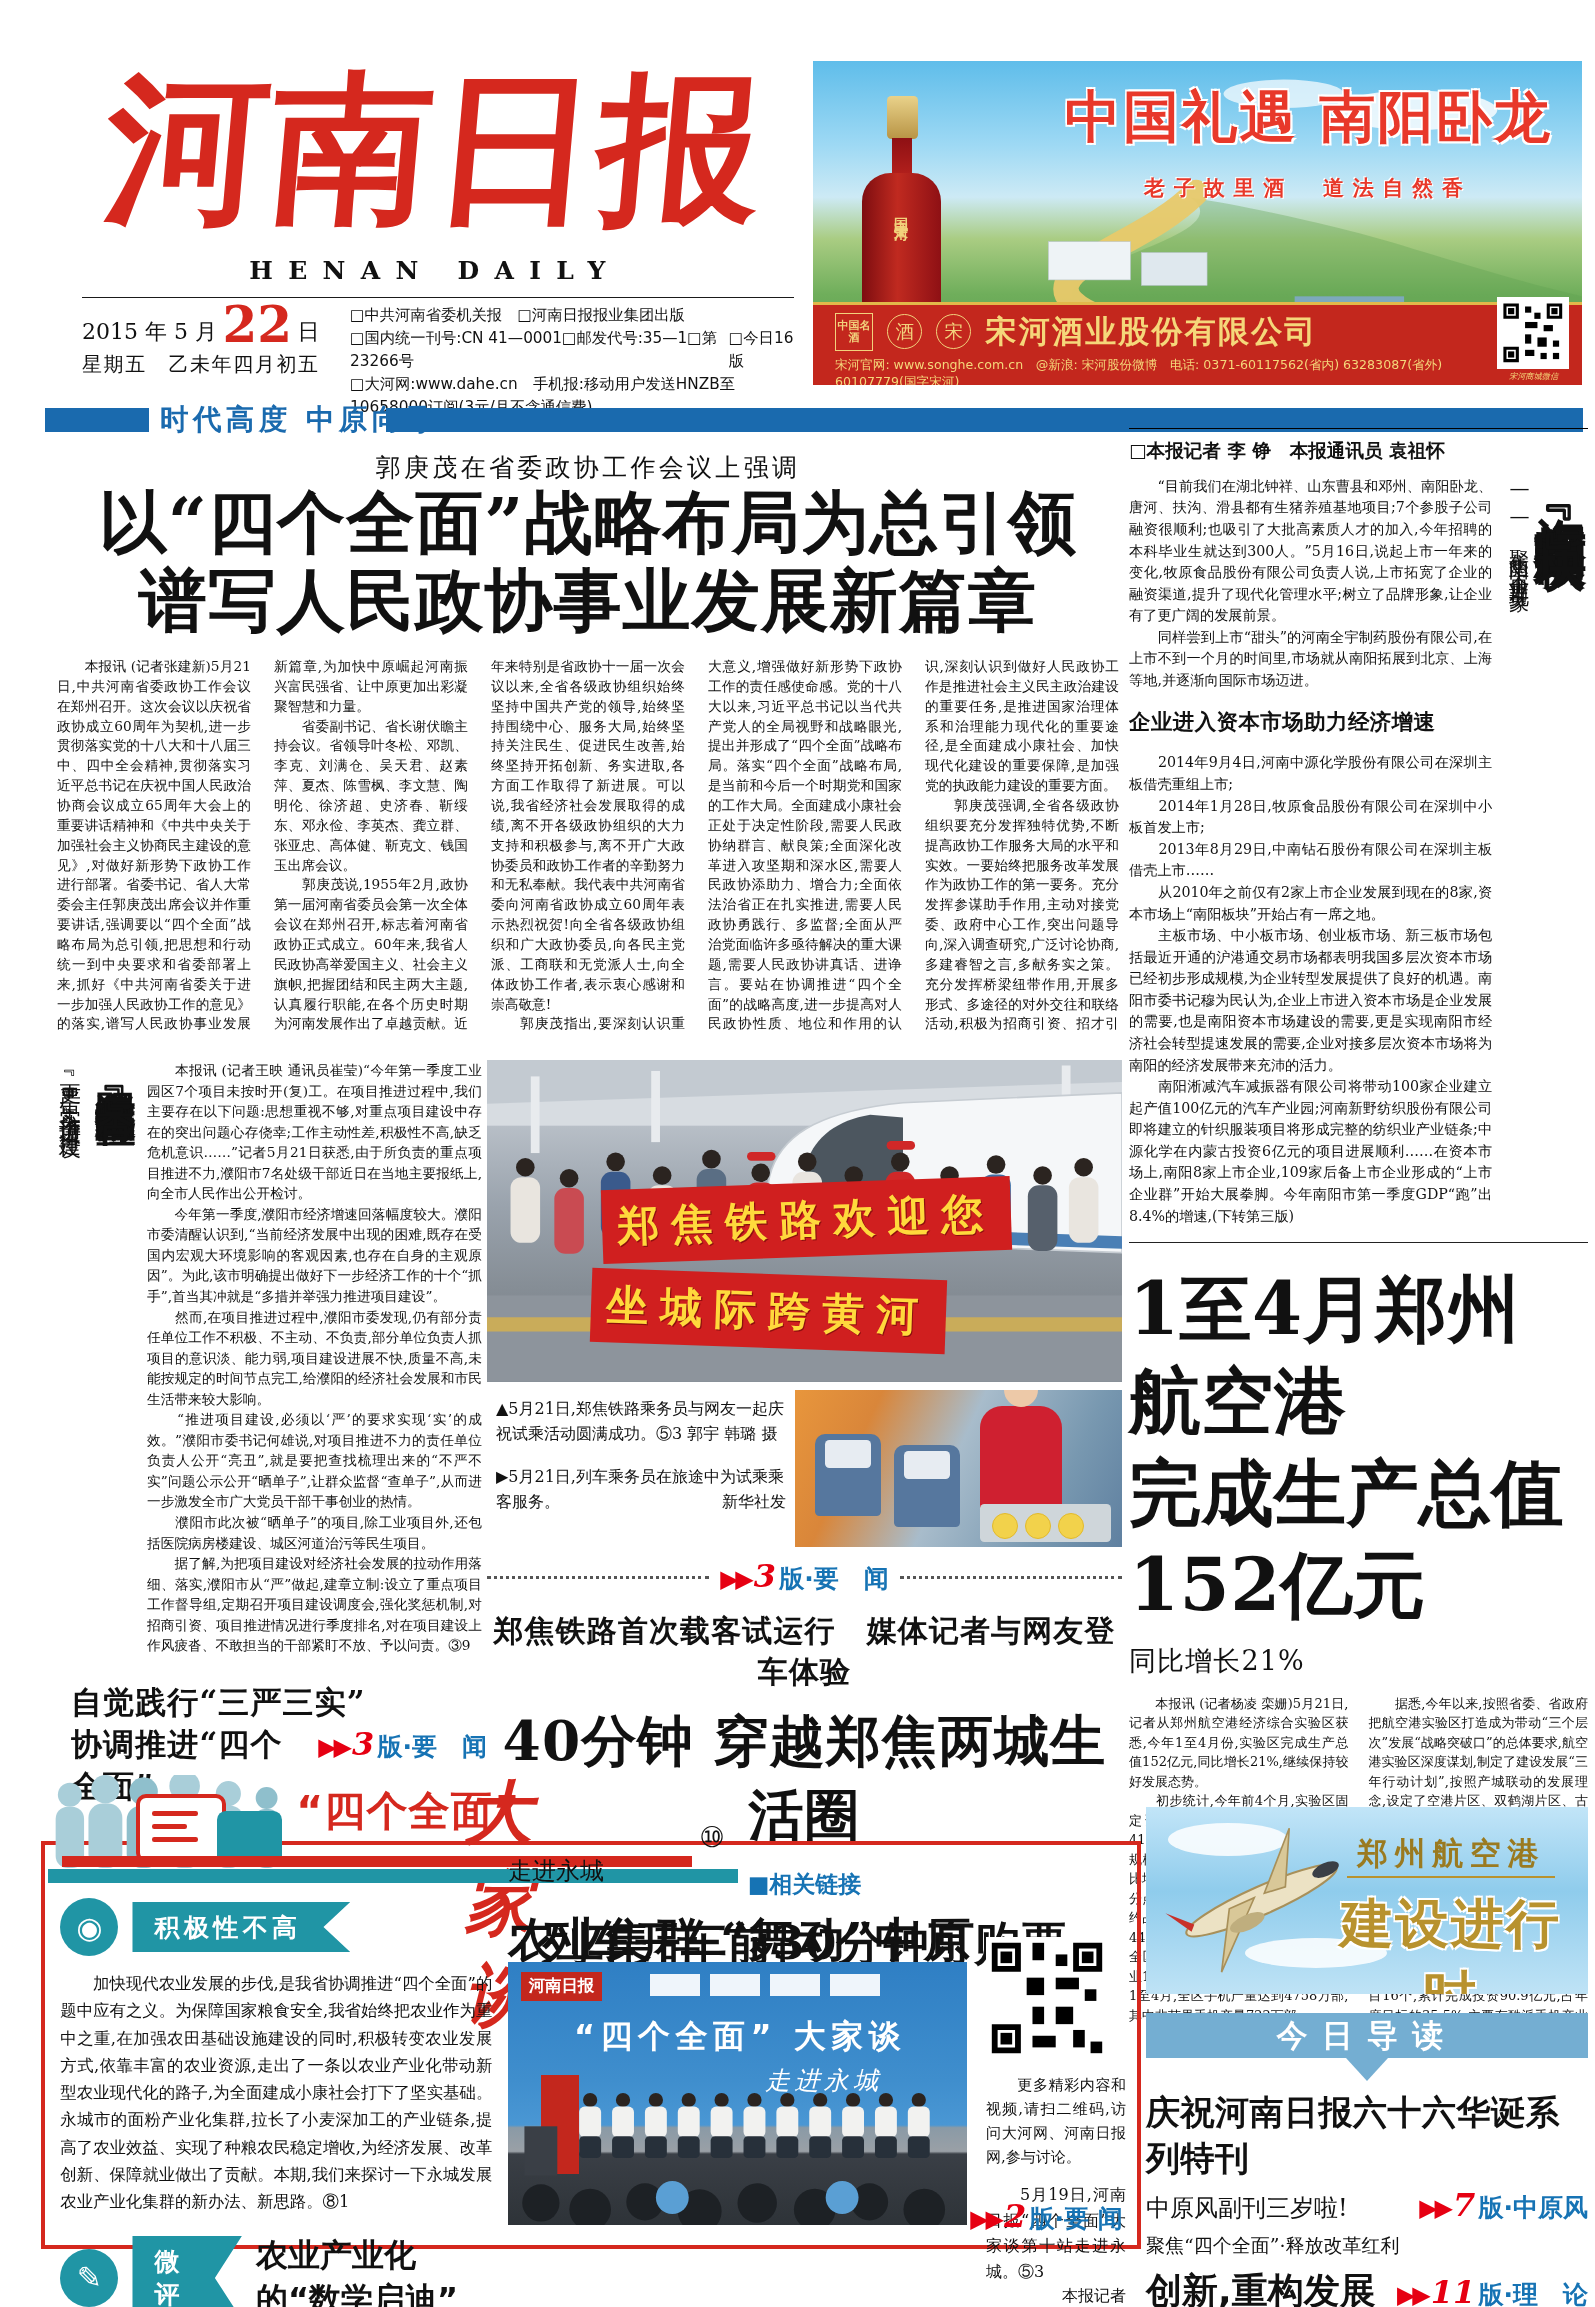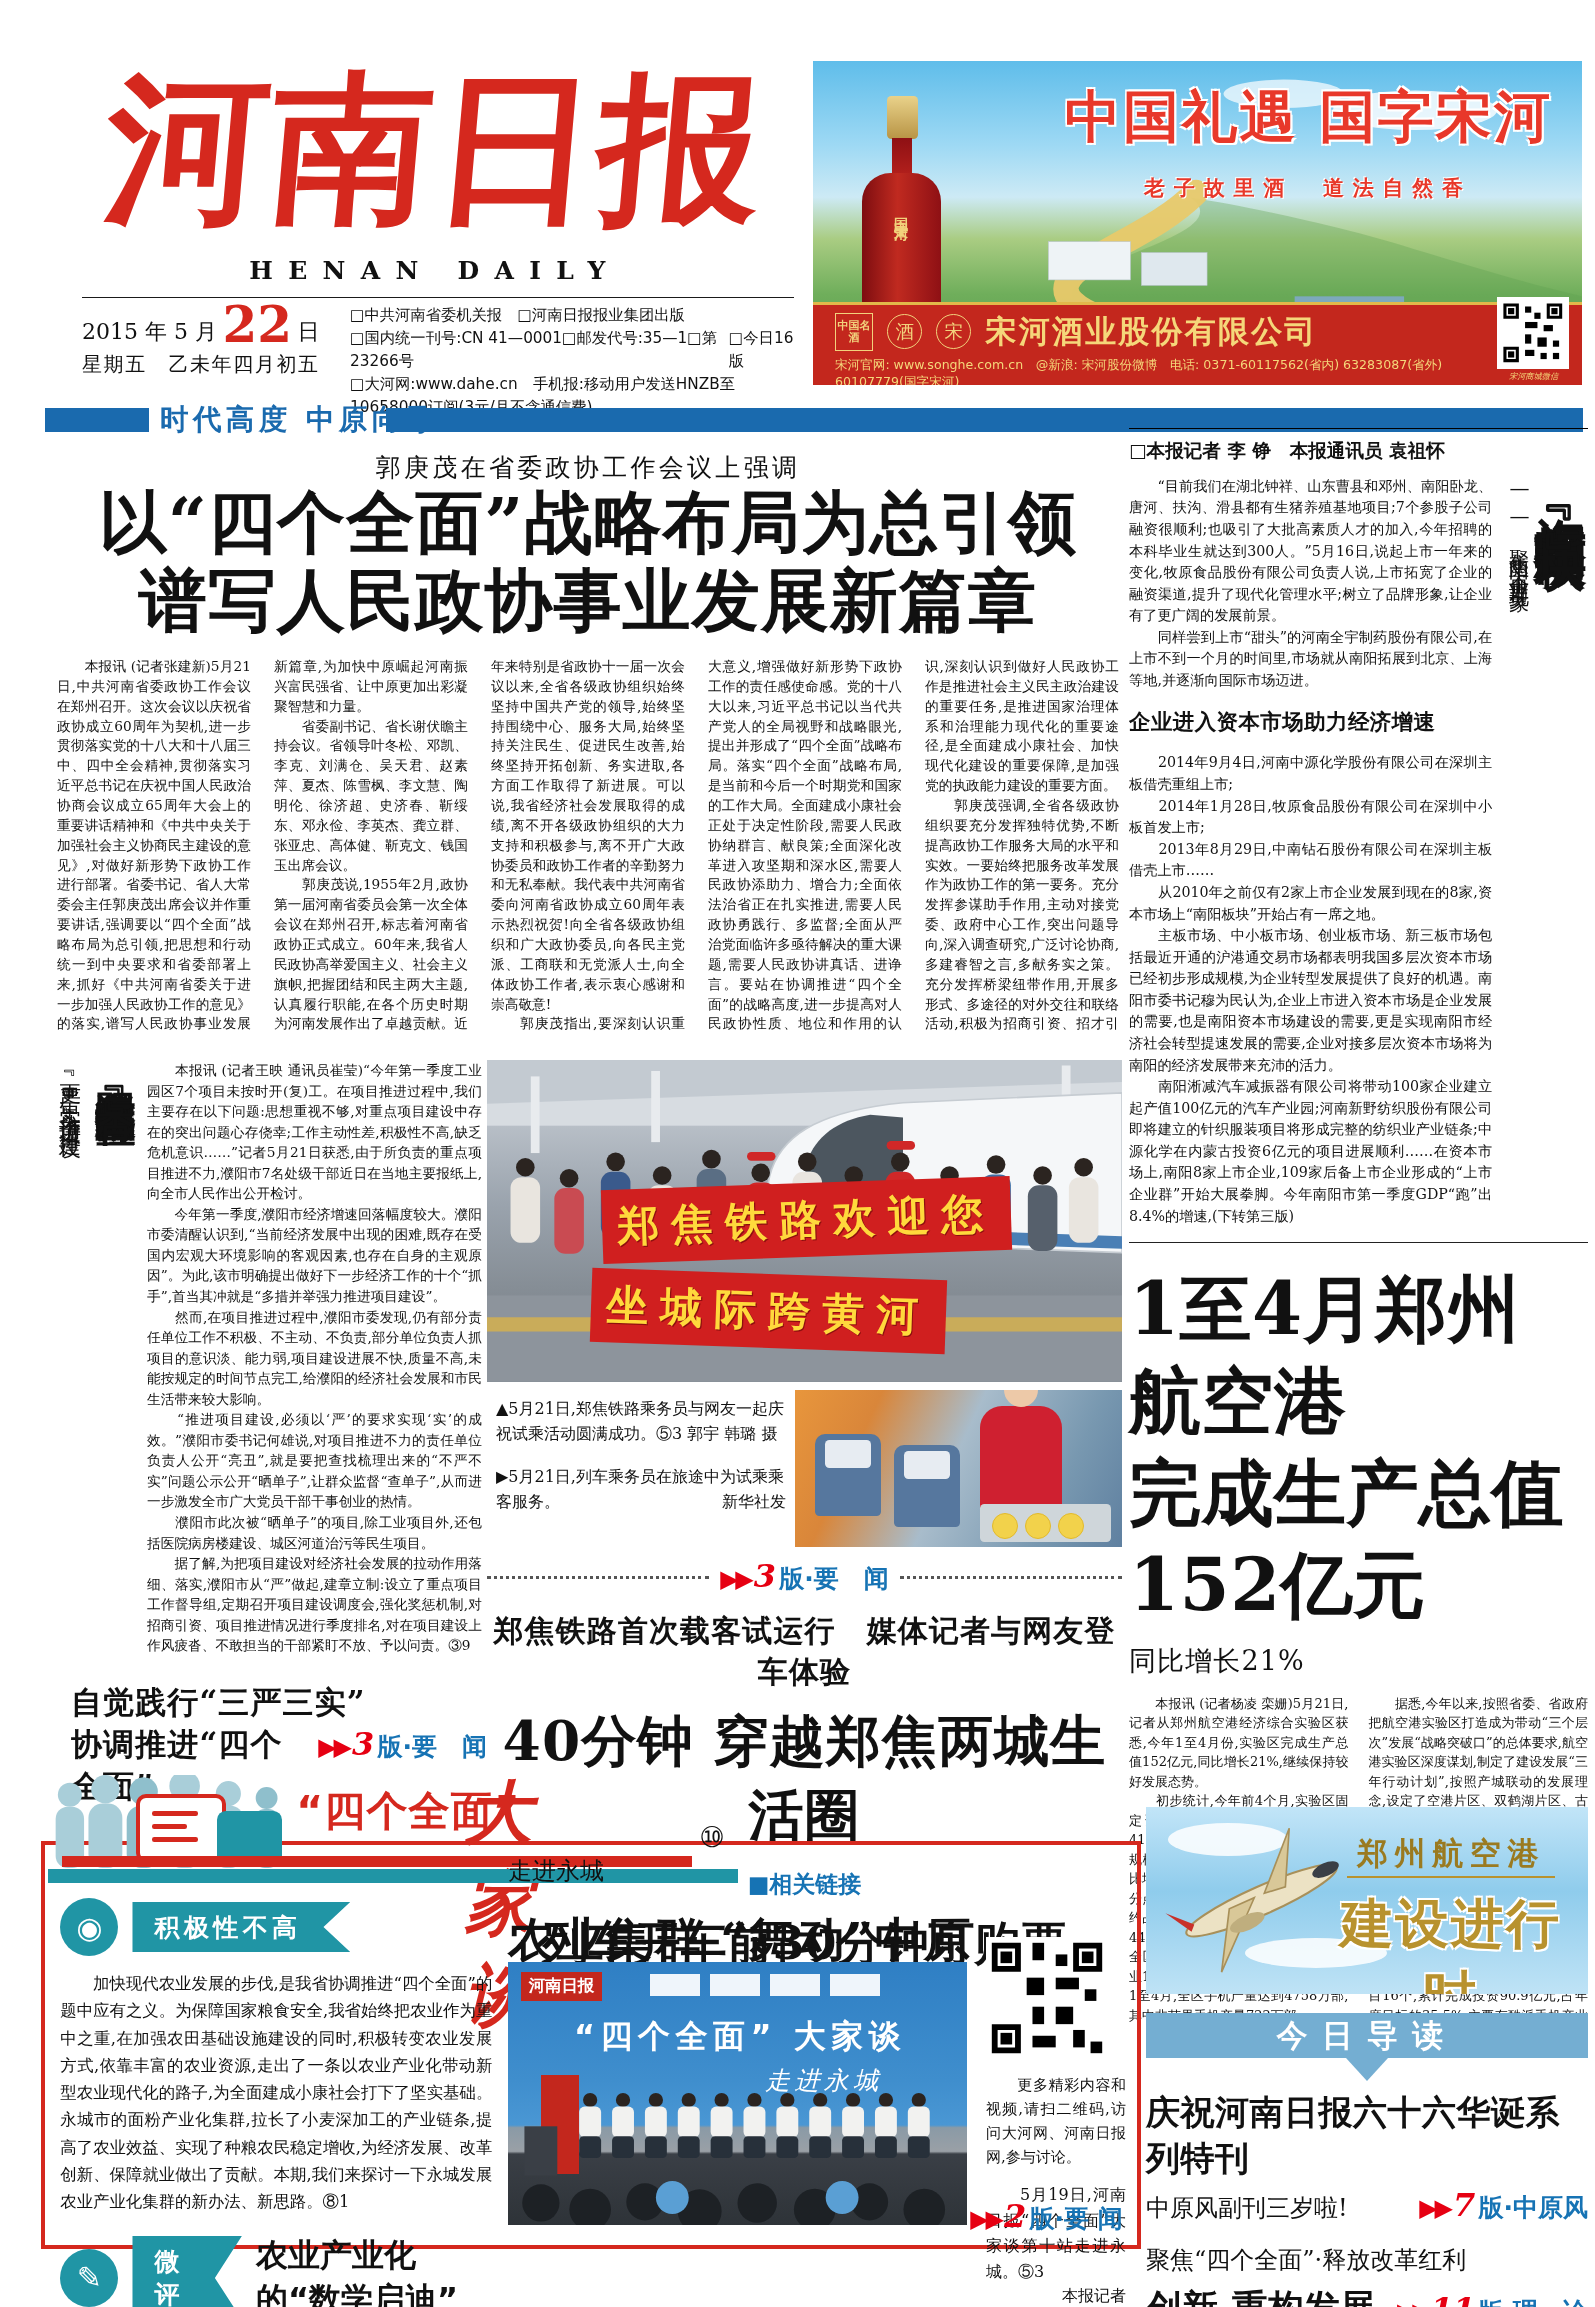--- a/index.html
+++ b/index.html
@@ -153,21 +153,21 @@
   .cloud{position:absolute;background:#fff;border-radius:50%;opacity:.85;}
   .pb-t1{position:absolute;right:22px;top:26px;width:230px;text-align:center;font-size:31px;color:#9a7a20;font-weight:700;letter-spacing:6.6px;}
   .pb-line{position:absolute;right:33px;top:69px;width:208px;border-top:2.2px solid #b8922e;}
   .pb-t2{position:absolute;right:8.8px;top:82px;width:257px;text-align:center;font-size:53px;color:#b8922e;font-weight:900;letter-spacing:2.2px;font-family:"DejaVu Sans",sans-serif;text-shadow:1.6px 1.6px 0 #fff,-1.6px -1.6px 0 #fff,1.6px -1.6px 0 #fff,-1.6px 1.6px 0 #fff;}
   .guide{left:1146px;top:2013px;width:442px;}
   .guide-bar{height:45px;background:#74aed2;color:#fff;display:flex;align-items:center;justify-content:center;font-size:31px;font-weight:900;letter-spacing:14.2px;font-family:"DejaVu Sans",sans-serif;}
   .guide-tri{width:0;height:0;margin:0 auto;border-left:21px solid transparent;border-right:21px solid transparent;border-top:23px solid #74aed2;}
   .g-h1{margin-top:8.8px;font-size:34px;font-weight:900;font-family:"DejaVu Sans",sans-serif;letter-spacing:0.5px;}
   .g-row{display:flex;align-items:baseline;margin-top:7.7px;}
   .g-sub{font-size:24px;}
-  .g-k{margin-top:20px;font-size:24px;}
+  .g-k{margin-top:9px;font-size:19px;}
   .g-h2{font-size:36px;font-weight:900;font-family:"DejaVu Sans",sans-serif;}
   .g-right{margin-left:auto;}
 </style>
 </head>
 <body>
 
 <div class="page">
 
   <div class="abs logo">河南日报</div>
   <div class="abs logo-en">HENAN DAILY</div>
@@ -201,21 +201,21 @@
       <rect x="1100" y="450" width="180" height="70" fill="#6f9cc0" opacity="0.9"></rect>
       <ellipse cx="1100" cy="90" rx="150" ry="36" fill="#fff" opacity="0.8"></ellipse>
       <ellipse cx="860" cy="60" rx="110" ry="26" fill="#fff" opacity="0.7"></ellipse>
     </svg>
     <div class="abs bottle">
       <div class="bottle-cap"></div>
       <div class="bottle-neck"></div>
       <div class="bottle-body"></div>
       <div class="bottle-label">国字宋河</div>
     </div>
-    <div class="abs ad-headline">中国礼遇 国字宋河</div>
+    <div class="abs ad-headline">中国礼遇 南阳卧龙</div>
     <div class="abs ad-sub">老子故里酒　道法自然香</div>
     <div class="abs ad-strip">
       <div class="ad-strip-in">
         <div class="ad-brand-row">
           <span class="badge">中国名酒</span>
           <span class="seal">酒</span>
           <span class="seal">宋</span>
           <span class="ad-company">宋河酒业股份有限公司</span>
         </div>
         <div class="ad-contact">宋河官网: www.songhe.com.cn　@新浪: 宋河股份微博　电话: 0371-60117562(省内) 63283087(省外) 60107779(国字宋河)</div>

